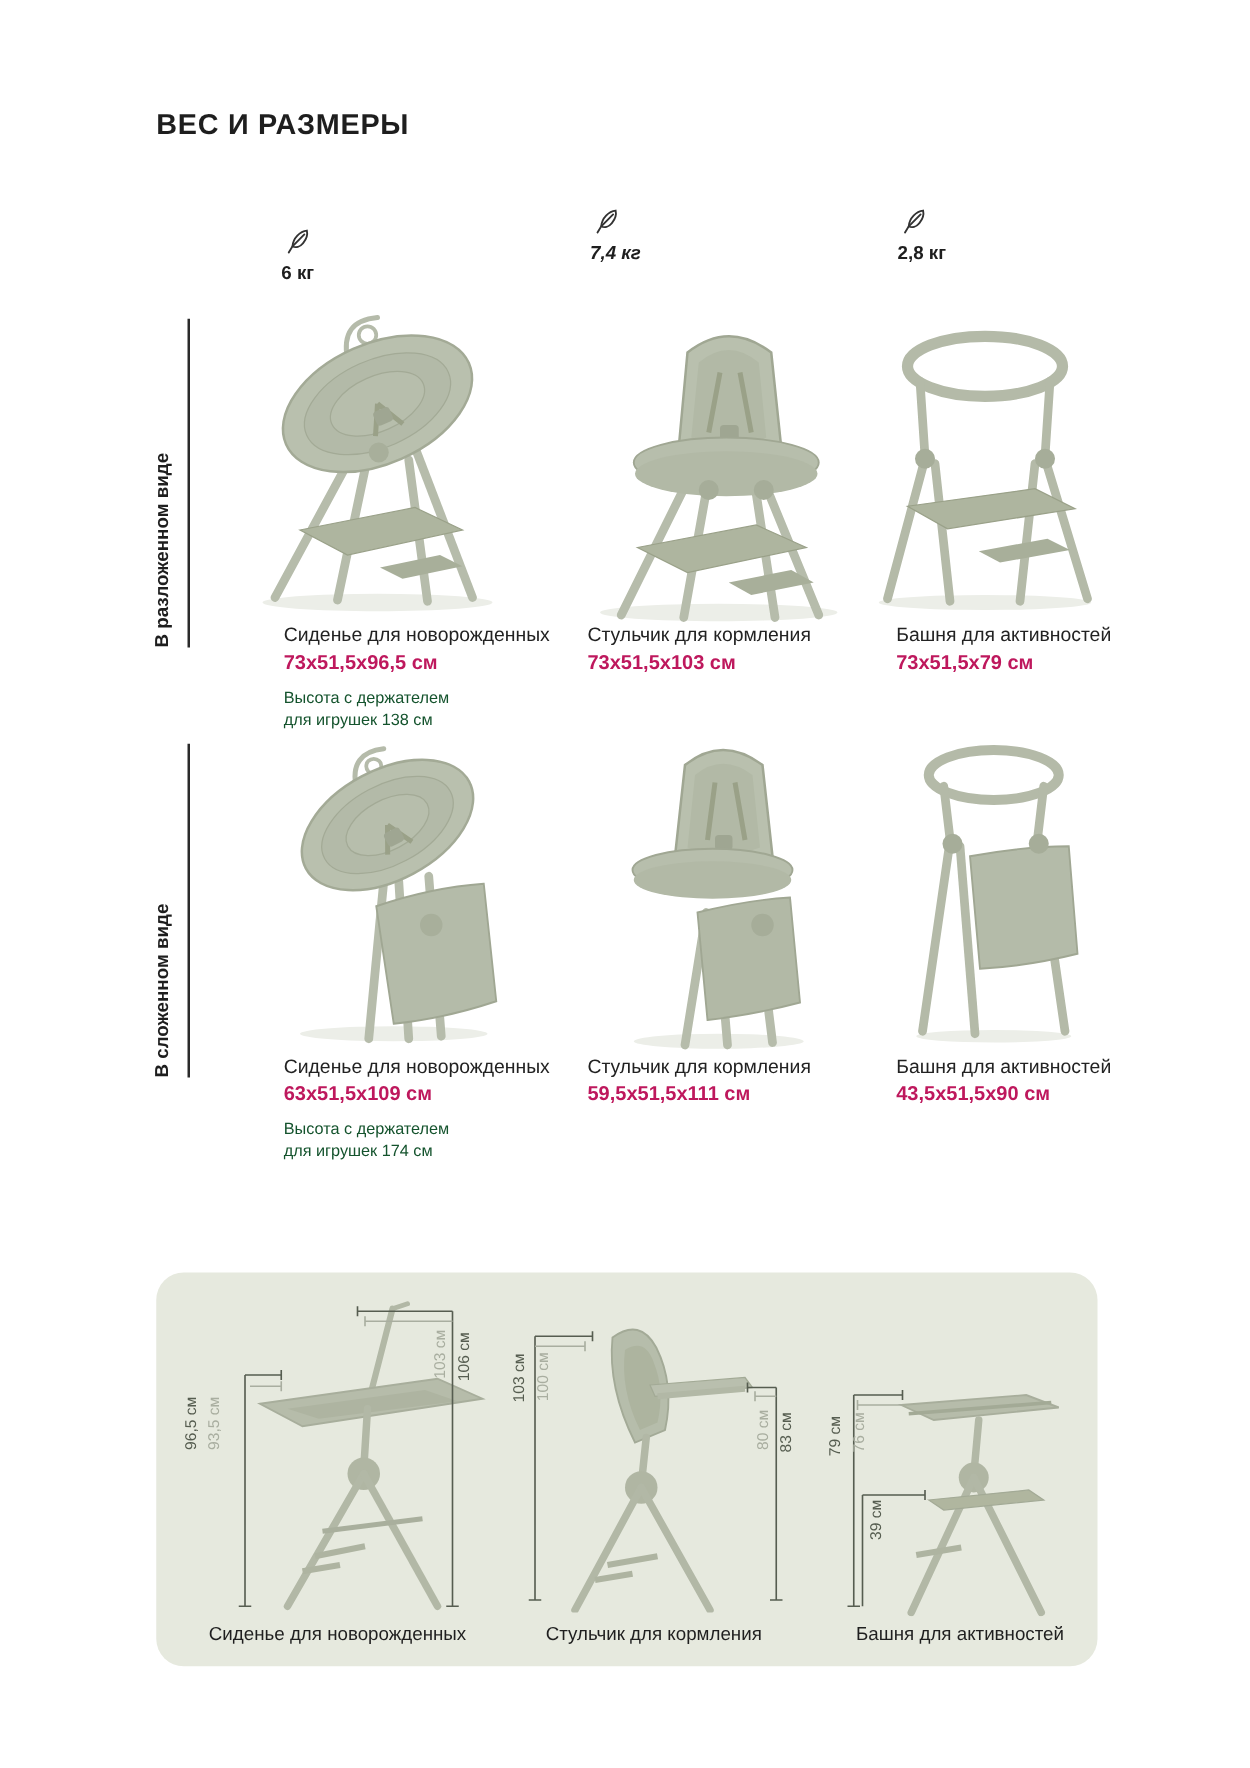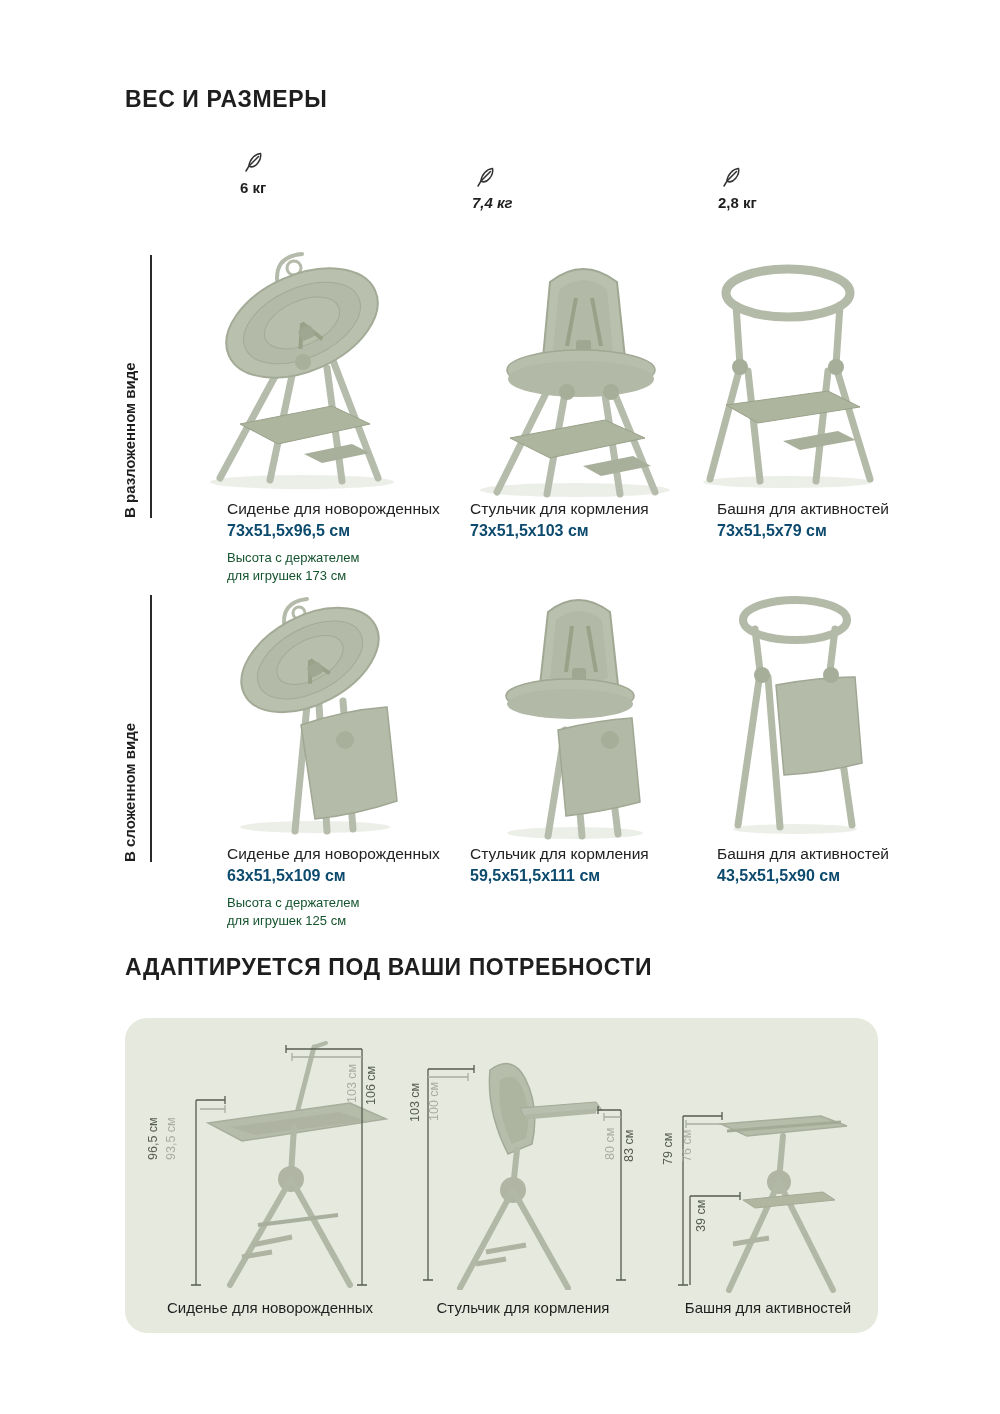--- a/index.html
+++ b/index.html
@@ -9,42 +9,42 @@
   
   .wcol{position:absolute;display:flex;flex-direction:column;gap:4px;}
   .wlabel{font-size:15px;font-weight:700;color:#1e1e1e;}
   
   .gline{position:absolute;left:150px;width:1.5px;background:#2a2a2a;}
   .glabel{position:absolute;white-space:nowrap;font-size:15px;font-weight:700;color:#1e1e1e;
           transform:rotate(-90deg);transform-origin:0 0;line-height:18px;}
   
   .caption{position:absolute;width:240px;}
   .cname{font-size:15.5px;font-weight:400;color:#222;line-height:21px;}
-  .cdims{font-size:16px;font-weight:700;color:#0c4a6e;line-height:23px;}
+  .cdims{font-size:16px;font-weight:700;color:#be185d;line-height:23px;}
   .cnote{margin-top:7px;font-size:13px;color:#14532d;line-height:18px;}
   
   .panel{position:absolute;left:125px;top:1018px;width:753px;height:315px;border-radius:22px;background:#e6e9de;}
   .plabel{position:absolute;font-size:15px;font-weight:500;color:#1f1f1f;text-align:center;width:240px;}
   
   .rl{position:absolute;white-space:nowrap;font-size:12.5px;font-weight:500;
       transform:rotate(-90deg);transform-origin:0 0;line-height:14px;}
   .rl.dark{color:#565d50;}
   .rl.light{color:#a9aea0;}
   svg{display:block;}
   .chair{position:absolute;}
   .overlay{position:absolute;left:0;top:0;pointer-events:none;}
 </style>
 </head>
 <body>
 
 <div id="page">
 
   <h1 class="sec" style="left:125px;top:86px;">ВЕС И РАЗМЕРЫ</h1>
 
-  <div class="wcol" style="left:225px;top:149px;margin-left:15px;">
+  <div class="wcol" style="left:225px;top:180px;">
     <svg width="26" height="26" viewBox="0 0 26 26">
       <path d="M20.5 4.5c-5.5.5-11 6-11.5 12.5 2.5 1.5 6 .5 8.5-2.5 2.3-2.8 3.7-7 3-10z" fill="none" stroke="#333" stroke-width="1.5"></path>
       <path d="M18.5 7.5 9 17l-3 5" fill="none" stroke="#333" stroke-width="1.5" stroke-linecap="round"></path>
     </svg>
     <div class="wlabel">6 кг</div>
   </div>
   <div class="wcol" style="left:472px;top:164px;font-style:italic;">
     <svg width="26" height="26" viewBox="0 0 26 26">
       <path d="M20.5 4.5c-5.5.5-11 6-11.5 12.5 2.5 1.5 6 .5 8.5-2.5 2.3-2.8 3.7-7 3-10z" fill="none" stroke="#333" stroke-width="1.5"></path>
       <path d="M18.5 7.5 9 17l-3 5" fill="none" stroke="#333" stroke-width="1.5" stroke-linecap="round"></path>
@@ -174,46 +174,45 @@
         <path d="M130 88 152 240"></path>
     </g>
     <path d="M76 100 Q120 92 155 92 L162 178 Q122 188 84 190 Z" fill="#b4bba9" stroke="#a0a793" stroke-width="1.5"></path>
     <circle cx="62" cy="90" r="8" fill="#a6ad99"></circle>
     <circle cx="131" cy="90" r="8" fill="#a6ad99"></circle>
   </svg>
 
   <div class="caption" style="left:227px;top:498px;">
     <div class="cname">Сиденье для новорожденных</div>
     <div class="cdims">73х51,5х96,5 см</div>
-    <div class="cnote"><span>Высота с держателем</span><br><span>для игрушек 173 см</span></div>
+    <div class="cnote"><span>Высота с держателем</span><br><span>для игрушек 138 см</span></div>
   </div>
   <div class="caption" style="left:470px;top:498px;">
     <div class="cname">Стульчик для кормления</div>
     <div class="cdims">73х51,5х103 см</div>
   </div>
   <div class="caption" style="left:717px;top:498px;">
     <div class="cname">Башня для активностей</div>
     <div class="cdims">73х51,5х79 см</div>
   </div>
 
   <div class="caption" style="left:227px;top:843px;">
     <div class="cname">Сиденье для новорожденных</div>
     <div class="cdims">63х51,5х109 см</div>
-    <div class="cnote"><span>Высота с держателем</span><br><span>для игрушек 125 см</span></div>
+    <div class="cnote"><span>Высота с держателем</span><br><span>для игрушек 174 см</span></div>
   </div>
   <div class="caption" style="left:470px;top:843px;">
     <div class="cname">Стульчик для кормления</div>
     <div class="cdims">59,5х51,5х111 см</div>
   </div>
   <div class="caption" style="left:717px;top:843px;">
     <div class="cname">Башня для активностей</div>
     <div class="cdims">43,5х51,5х90 см</div>
   </div>
 
-  <h1 class="sec" style="left:125px;top:954px;">АДАПТИРУЕТСЯ ПОД ВАШИ ПОТРЕБНОСТИ</h1>
 
   <div class="panel"></div>
 
   <svg class="chair" style="left:200px;top:1035px;" width="200" height="258" viewBox="0 0 200 258">
     <path d="M95 86 114 12" stroke="#b2b8a6" stroke-width="5" stroke-linecap="round"></path>
     <path d="M114 12 l12 -4" stroke="#b2b8a6" stroke-width="4" stroke-linecap="round"></path>
     <polygon points="8,88 150,68 186,84 42,106" fill="#b6bcaa" stroke="#a8ae9c" stroke-width="1.5"></polygon>
     <polygon points="30,92 140,77 166,86 55,100" fill="#aeb4a1"></polygon>
     <path d="M94 92 91 140" stroke="#b2b8a6" stroke-width="6" stroke-linecap="round"></path>
     <circle cx="91" cy="144" r="13" fill="#b0b6a3"></circle>

